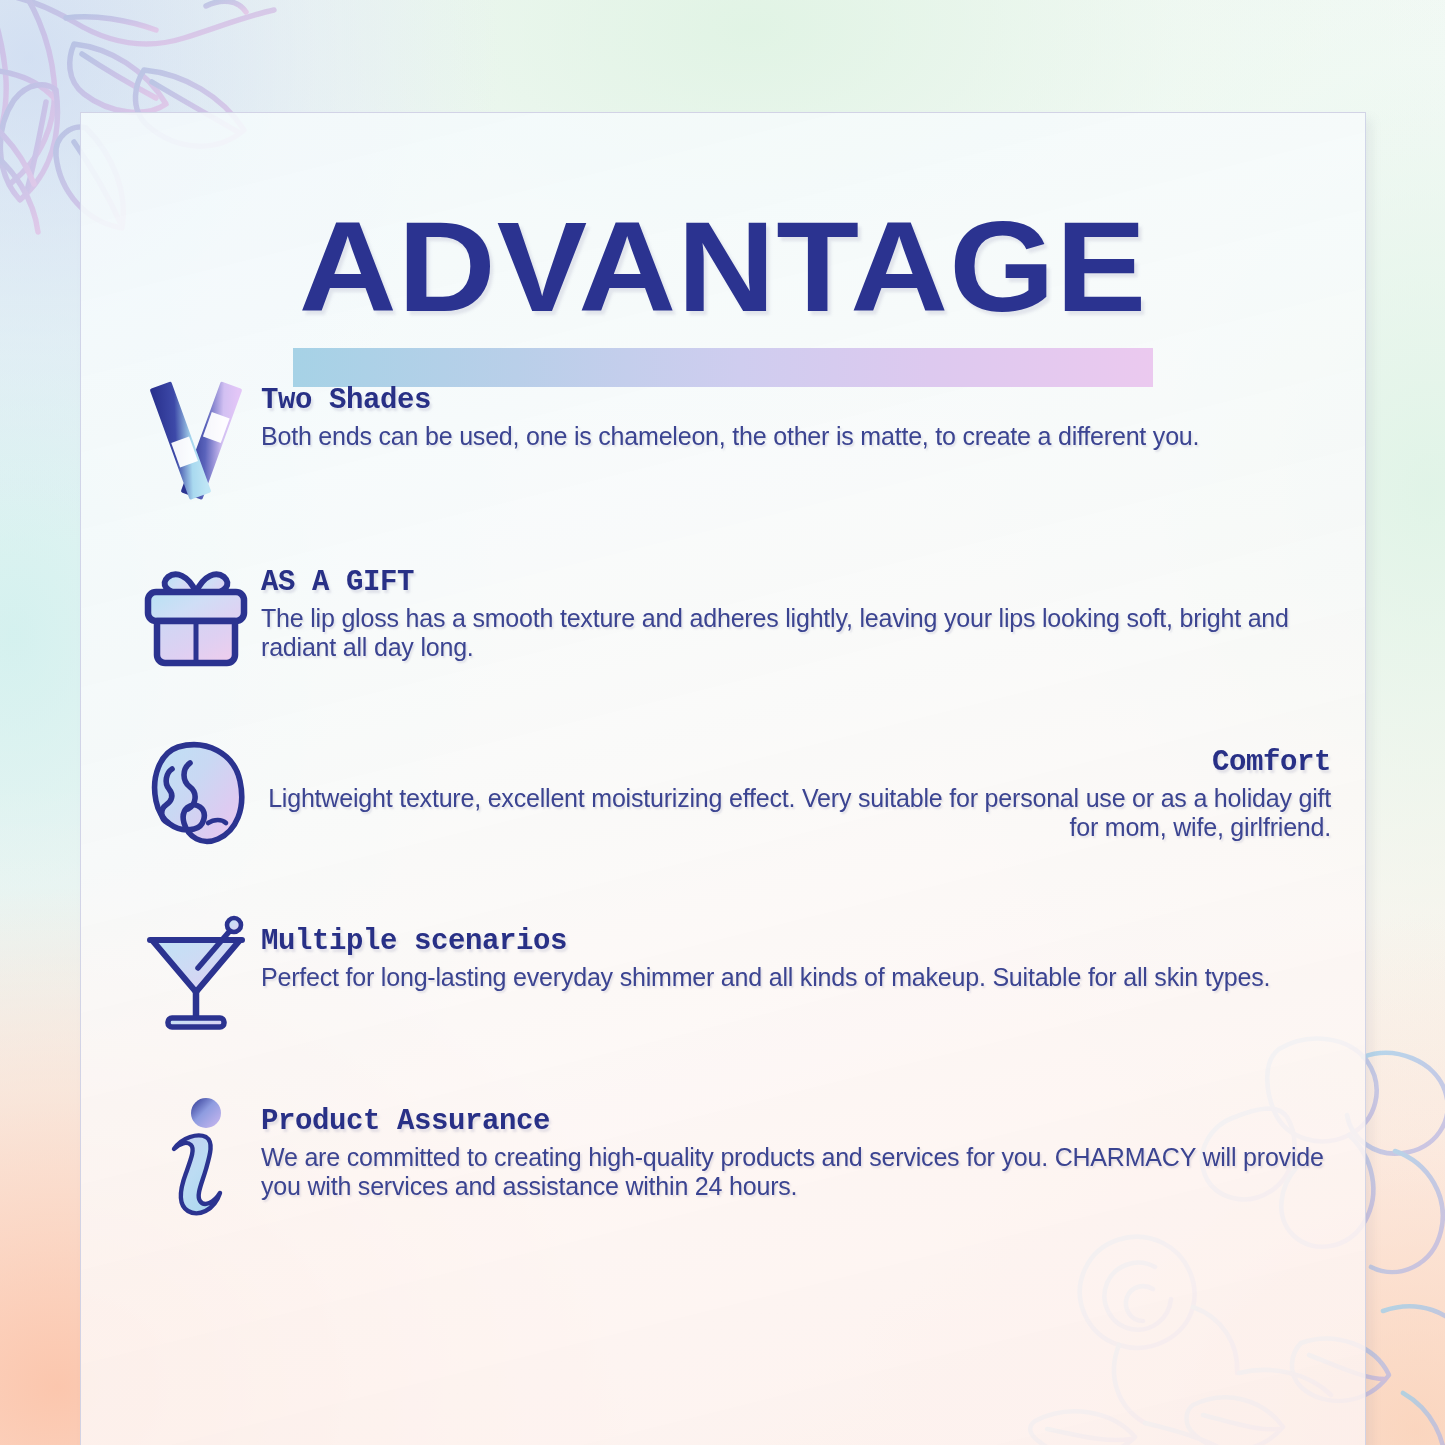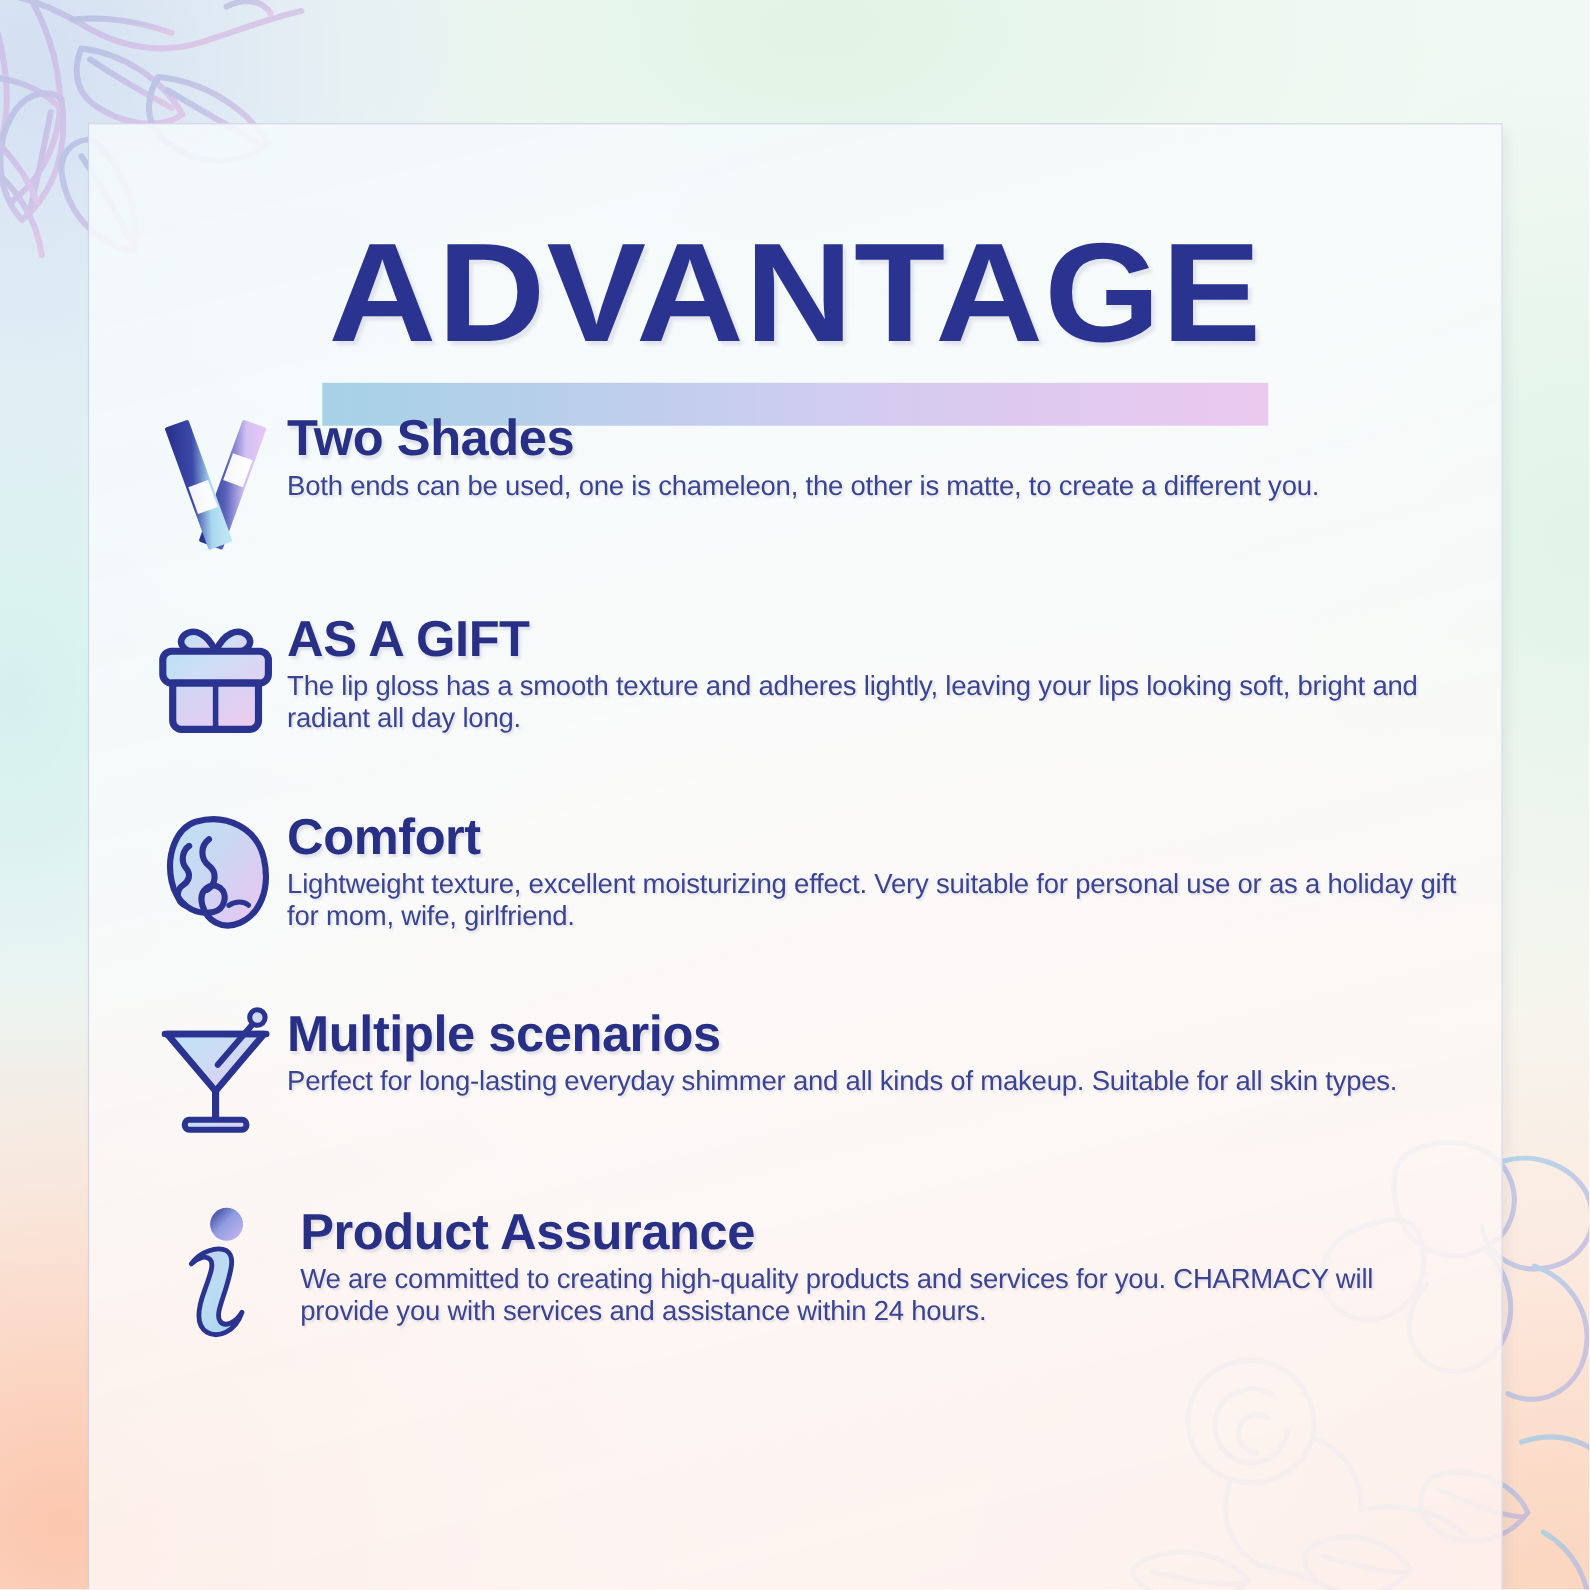--- a/index.html
+++ b/index.html
@@ -93,61 +93,61 @@
     top: 253px;
     right: 34px;
   }
   .feature {
     position: relative;
     display: flex;
     align-items: flex-start;
     min-height: 160px;
     margin-bottom: 19px;
   }
-  .feature:last-child { margin-bottom: 0; gap: 12px; }
+  .feature:last-child { margin-bottom: 0; }
 
   .feature-icon {
     flex: 0 0 130px;
     width: 130px;
     height: 132px;
     display: flex;
     align-items: center;
     justify-content: center;
     padding-top: 6px;
     box-sizing: border-box;
   }
   .feature-body {
     flex: 1 1 auto;
     padding-top: 4px;
     min-width: 0;
   }
   .feature-title {
-    font-family: Liberation Sans, sans-serif;
+    font-family: Liberation Mono, monospace;
     font-weight: bold;
-    font-size: 46px;
+    font-size: 29px;
     line-height: 1.06;
     color: #283086;
     letter-spacing: -0.4px;
-    margin: 4px 0 5px 0;
+    margin: 16px 0 5px 0;
     text-shadow: 2px 3px 2.5px rgba(150,150,180,0.26);
   }
   .feature-desc {
     font-family: "Liberation Sans", sans-serif;
     font-size: 25px;
     line-height: 1.17;
     color: #3b4491;
     letter-spacing: -0.2px;
     margin: 0;
     text-shadow: 1.5px 2px 2px rgba(150,150,180,0.26);
   }
 
   
   .feature.f1 { margin-top: 0px;  }
   .feature.f2 { margin-top: 22px; }
-  .feature.f3 { margin-top: 20px; }
+  .feature.f3 { margin-top: 20px; text-align: right; }
   .feature.f4 { margin-top: 18px; justify-content: center; }
   .feature.f5 { margin-top: 20px; }
 
   svg { display: block; overflow: visible; }
 </style>
 </head>
 <body>
 
 <div class="canvas">
 

